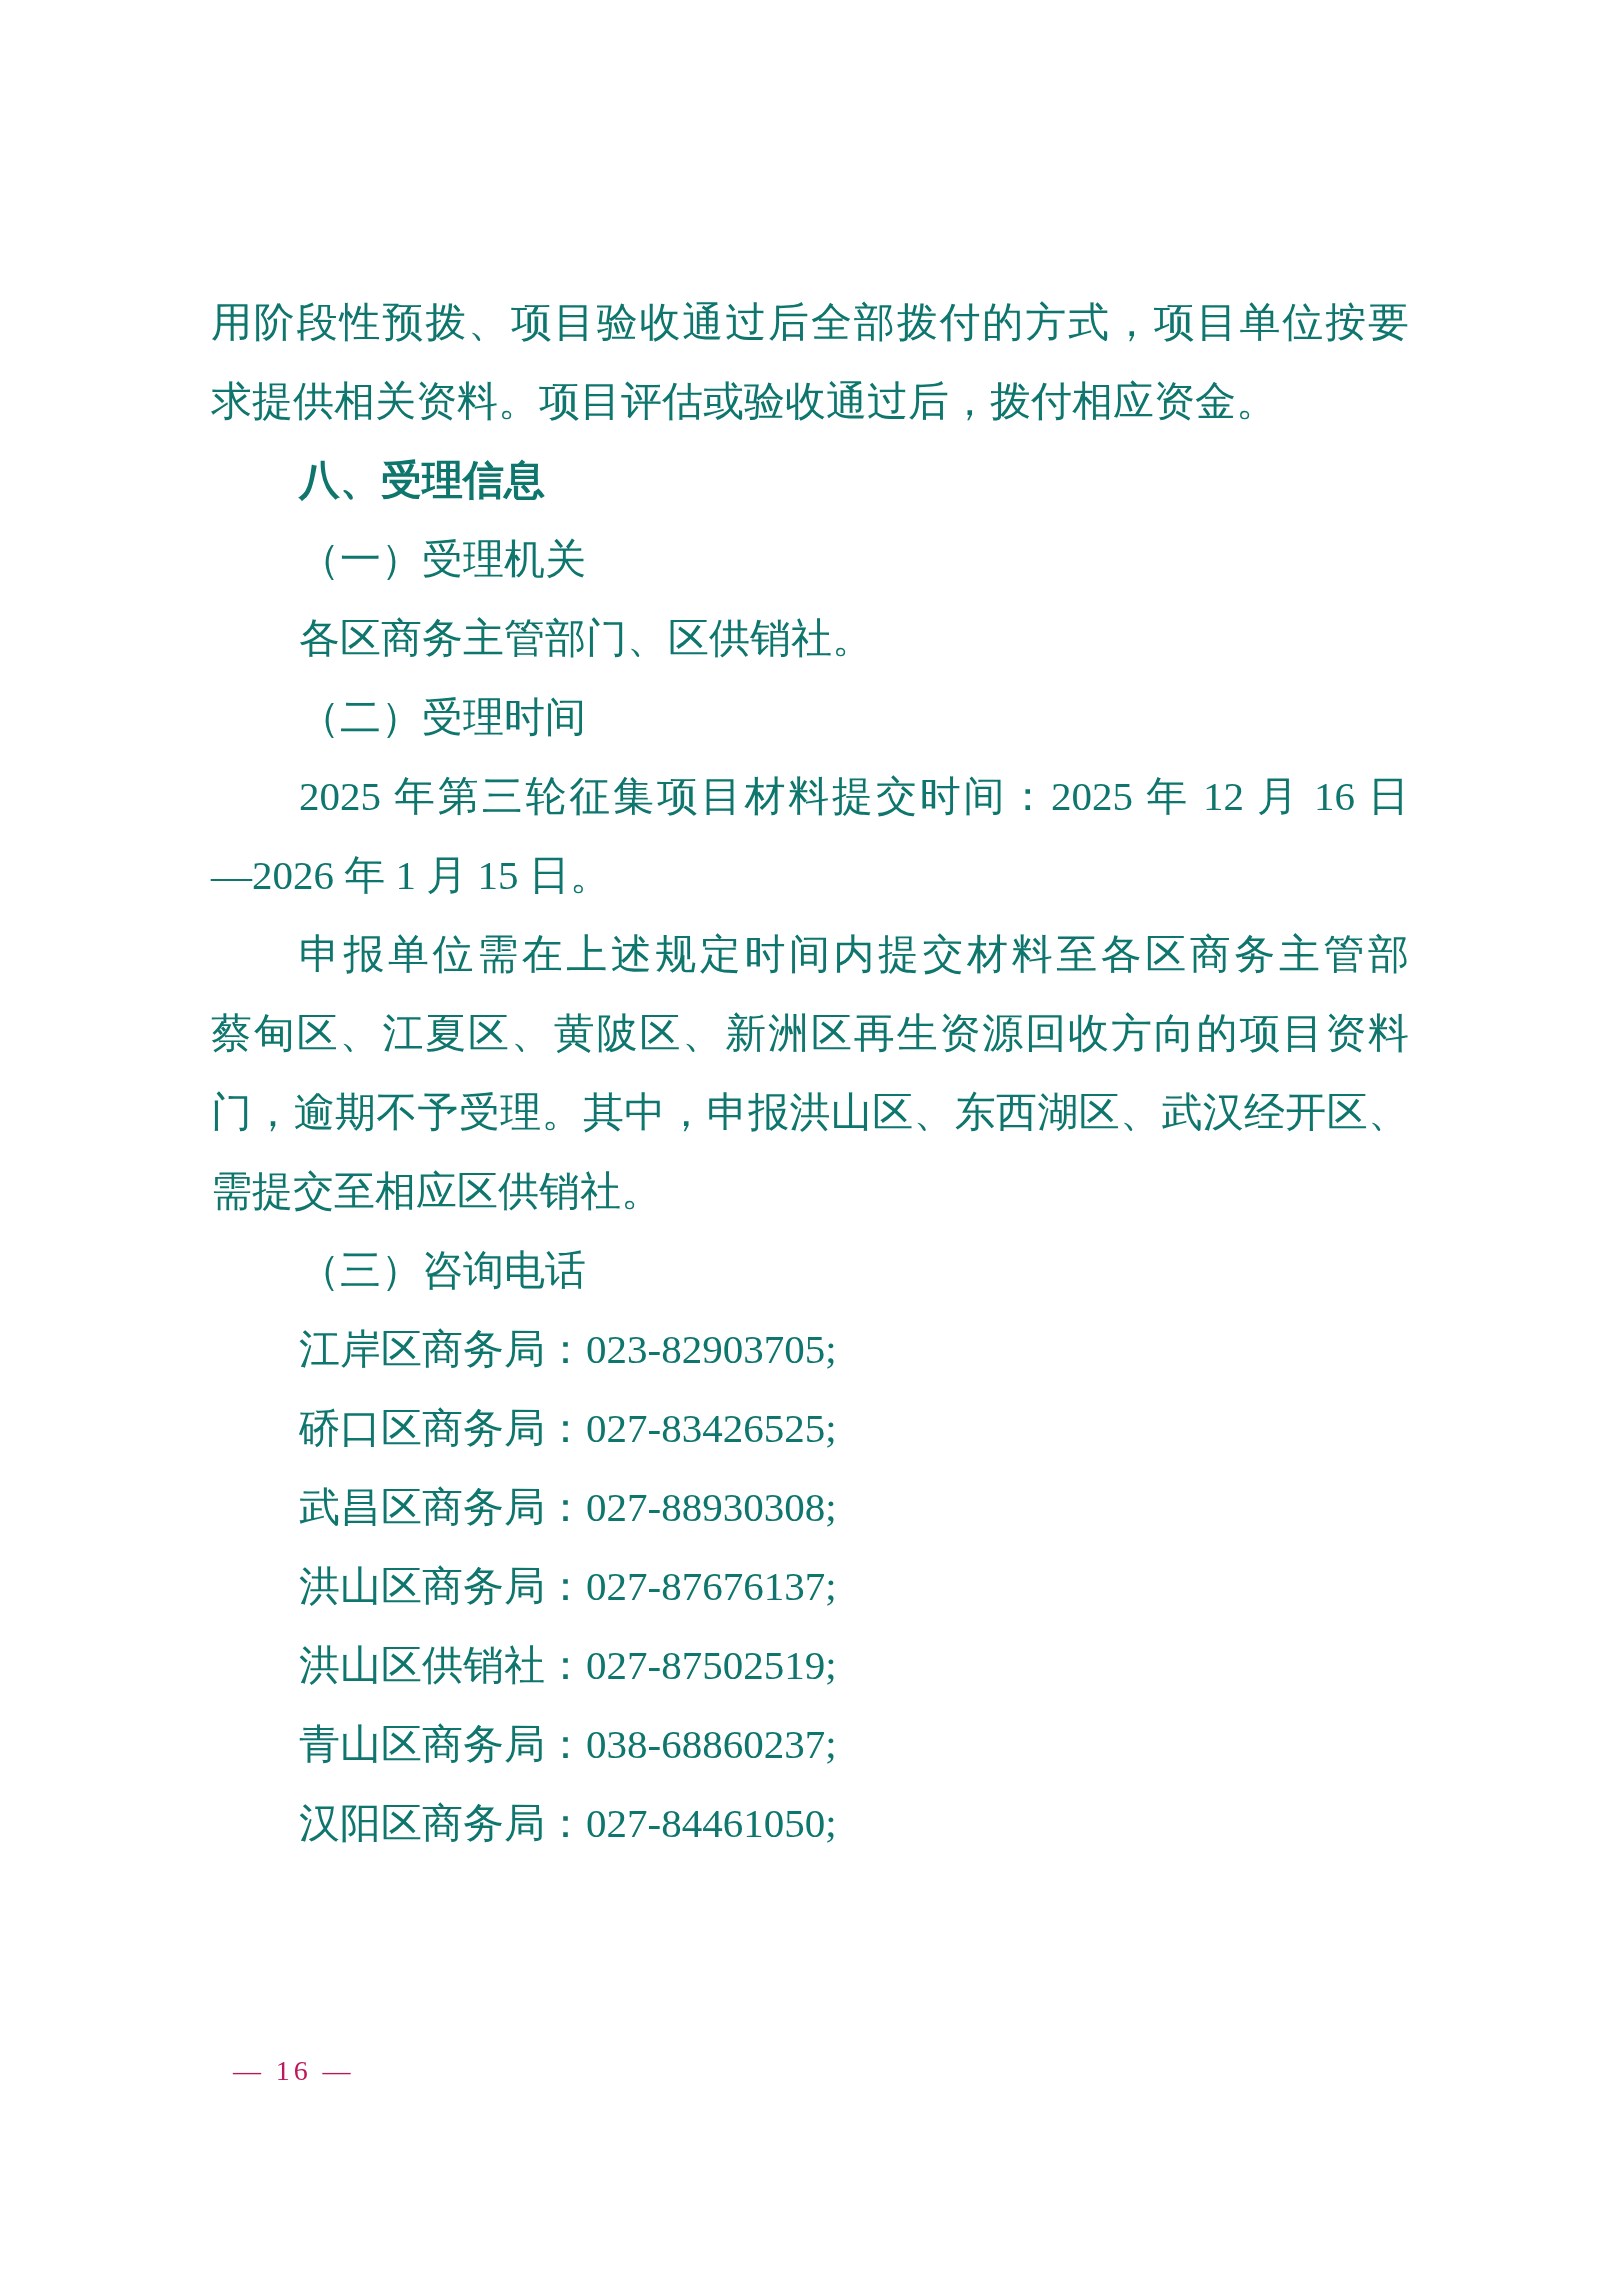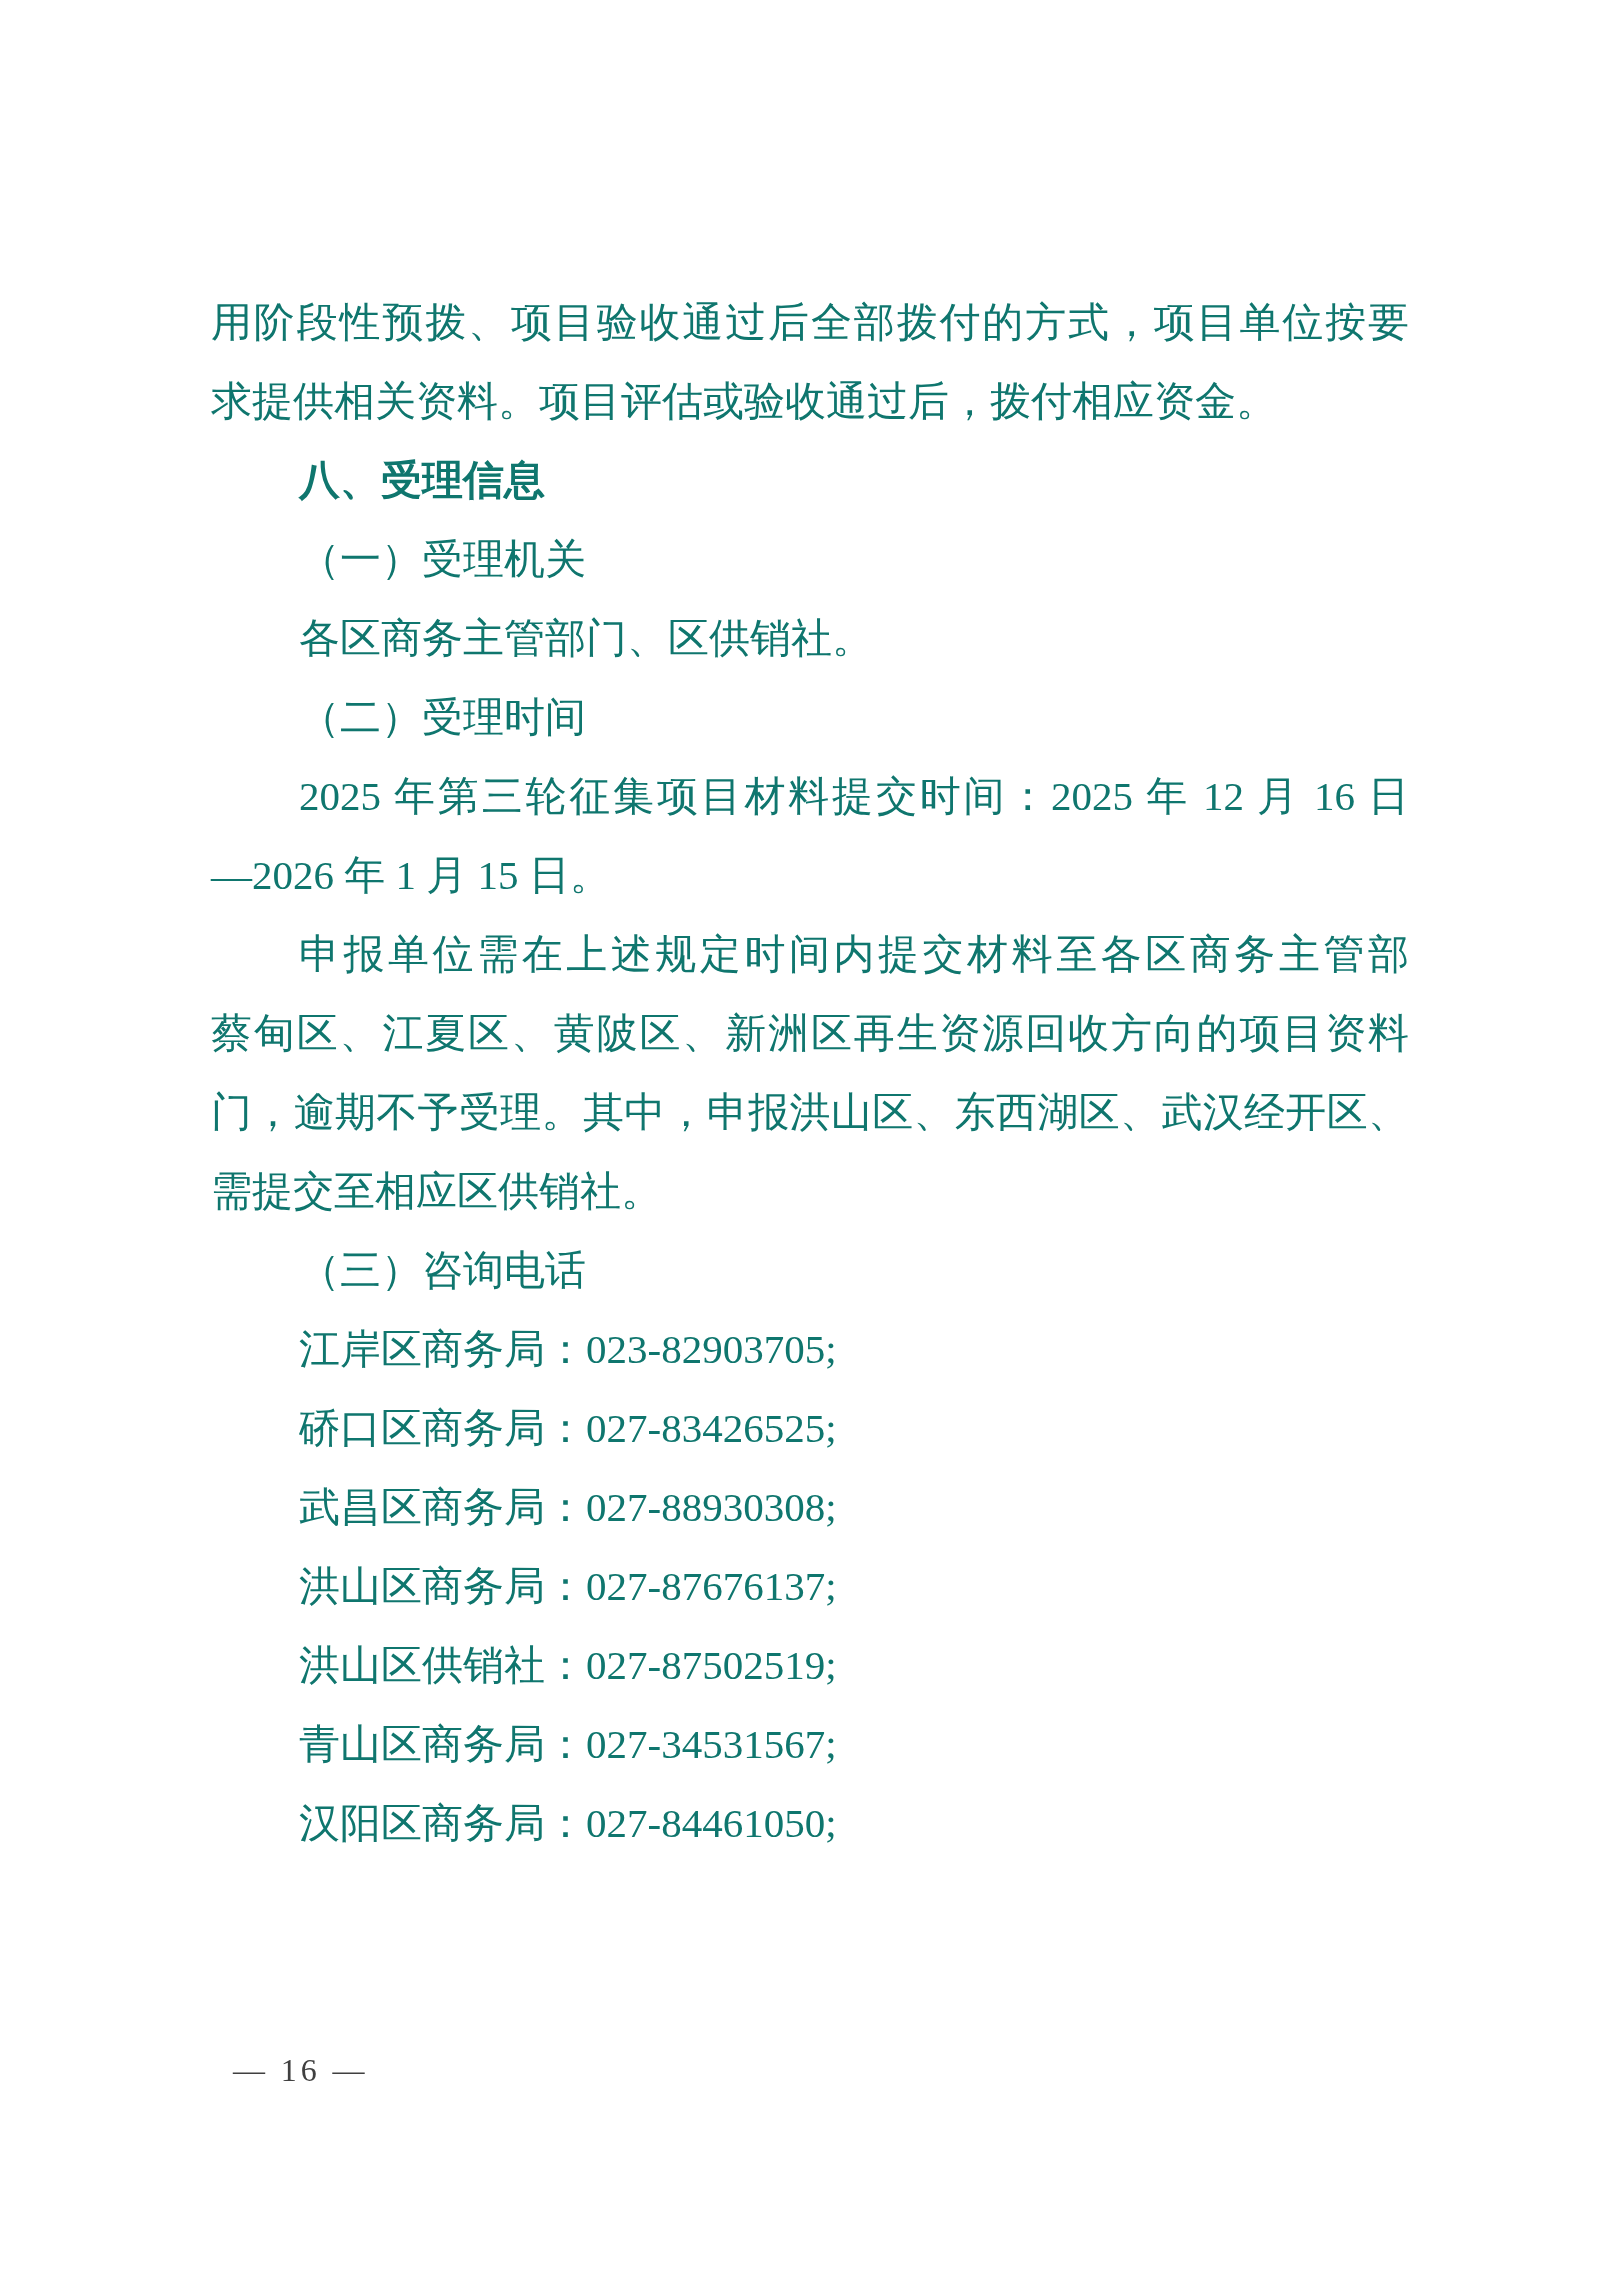--- a/index.html
+++ b/index.html
@@ -46,24 +46,24 @@
     font-weight: normal;
   }
   
   .line.label-bold {
     font-weight: bold;
   }
   .page-number {
     position: absolute;
     left: 233px;
     top: 2049px;
-    font-size: 32px;
+    font-size: 28px;
     line-height: 43px;
     letter-spacing: 3.9px;
-    color: #404040;
+    color: #be185d;
   }
 </style>
 </head>
 <body>
 
 <div class="doc-content">
     <div class="line body justify">用阶段性预拨、项目验收通过后全部拨付的方式，项目单位按要</div>
     <div class="line body">求提供相关资料。项目评估或验收通过后，拨付相应资金。</div>
     <div class="line h2 indent">八、受理信息</div>
     <div class="line h3 indent">（一）受理机关</div>
@@ -74,18 +74,18 @@
     <div class="line body indent justify">申报单位需在上述规定时间内提交材料至各区商务主管部</div>
     <div class="line body justify">蔡甸区、江夏区、黄陂区、新洲区再生资源回收方向的项目资料</div>
     <div class="line body justify">门，逾期不予受理。其中，申报洪山区、东西湖区、武汉经开区、</div>
     <div class="line body">需提交至相应区供销社。</div>
     <div class="line h3 indent">（三）咨询电话</div>
     <div class="line body indent">江岸区商务局：023-82903705;</div>
     <div class="line body indent">硚口区商务局：027-83426525;</div>
     <div class="line body indent">武昌区商务局：027-88930308;</div>
     <div class="line body indent">洪山区商务局：027-87676137;</div>
     <div class="line body indent">洪山区供销社：027-87502519;</div>
-    <div class="line body indent">青山区商务局：027-34531567;</div>
+    <div class="line body indent">青山区商务局：038-68860237;</div>
     <div class="line body indent">汉阳区商务局：027-84461050;</div>
   </div>
 
 <div class="page-number">— 16 —</div>
 
 
 </body></html>

